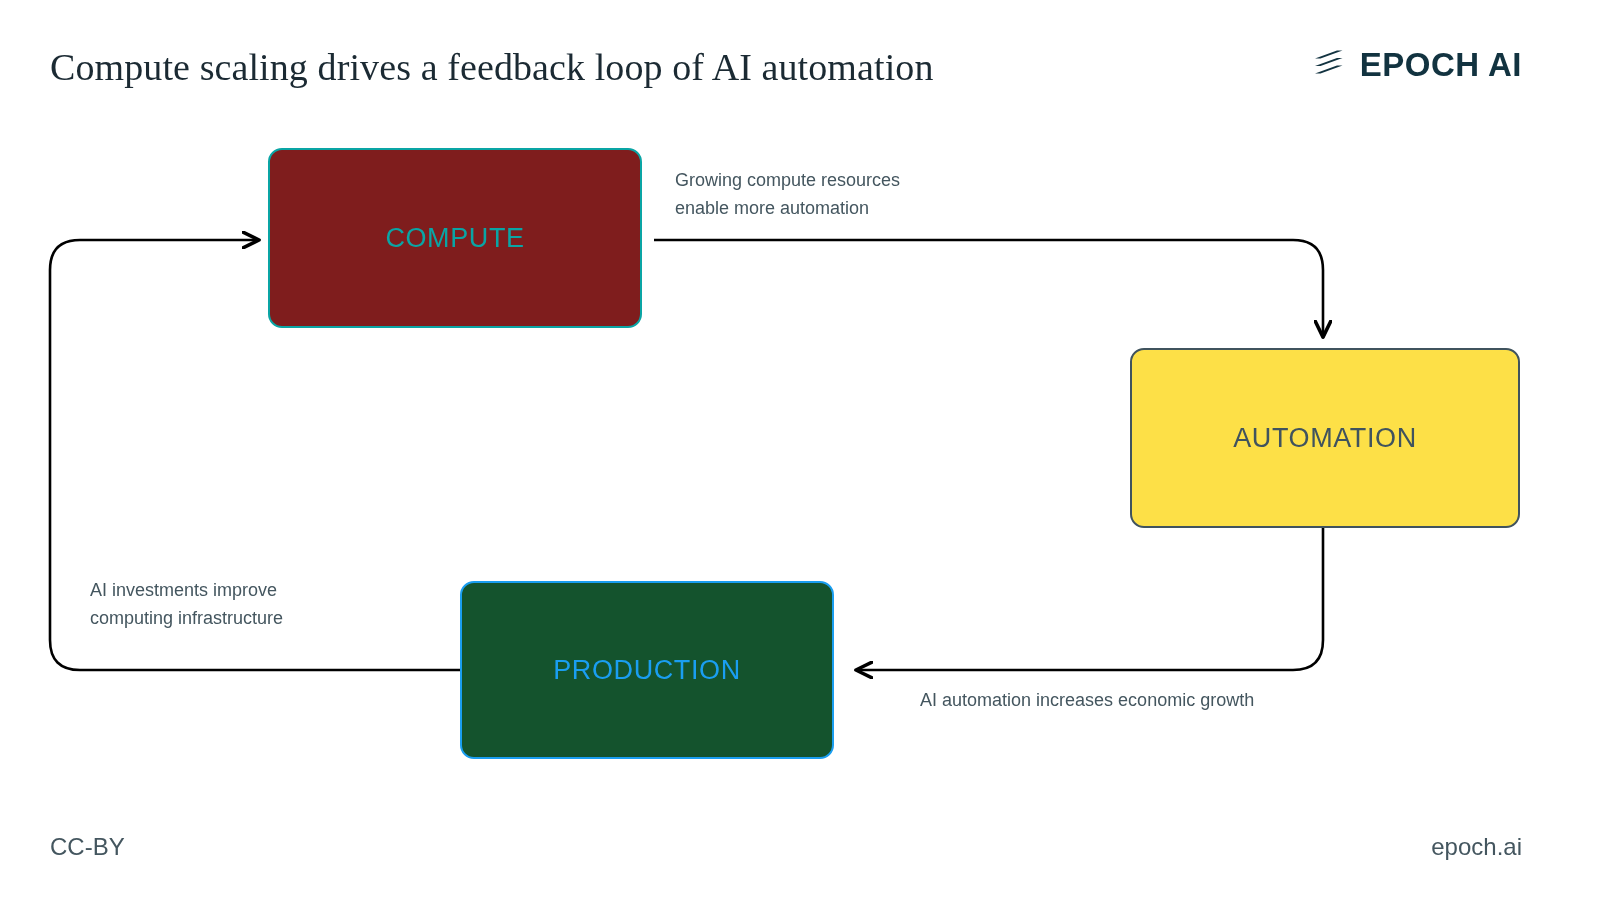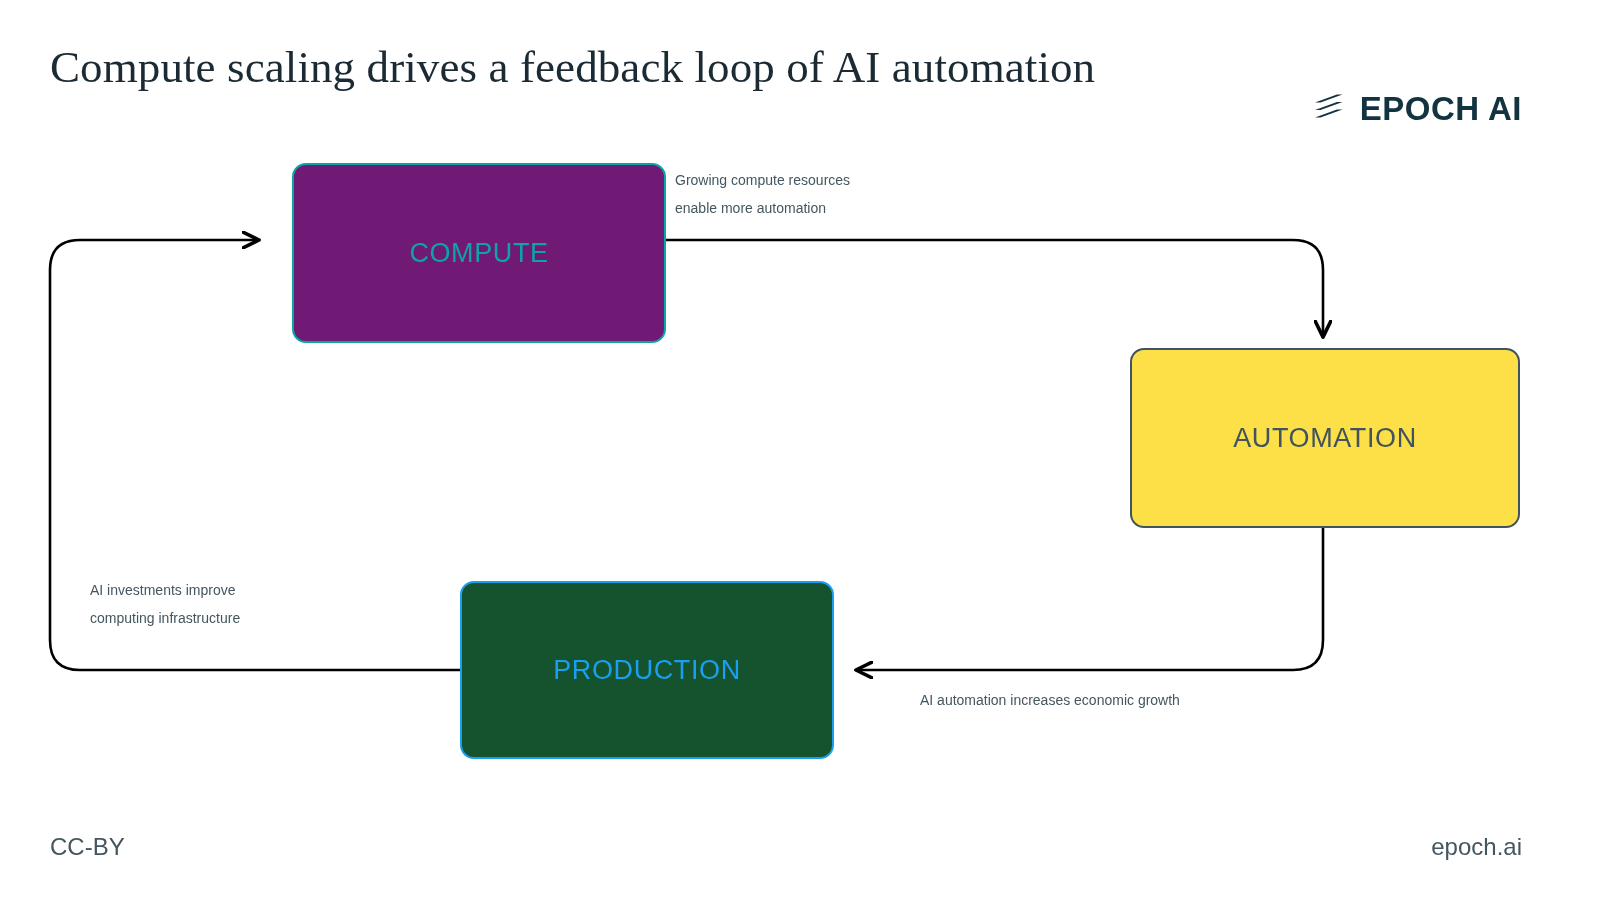--- a/index.html
+++ b/index.html
@@ -20,34 +20,33 @@
     position: absolute;
     left: 0; top: 0;
     width: 1600px;
     height: 120px;
   }
   #page-title {
     position: absolute;
     left: 50px;
     top: 44px;
     font-family: "Liberation Serif", serif;
-    font-size: 45px;
+    font-size: 38px;
     line-height: 46px;
     color: #1b2a33;
     letter-spacing: 0.1px;
     white-space: nowrap;
   }
   #brand {
     position: absolute;
     right: 78px;
     top: 48px;
     display: flex;
     align-items: center;
     gap: 13px;
-    margin-top: 44px;
   }
   #brand-mark { display: block; }
   #brand-name {
     font-family: "Liberation Sans", sans-serif;
     font-size: 33px;
     font-weight: bold;
     letter-spacing: 0.5px;
     color: #123340;
     line-height: 33px;
   }
@@ -76,45 +75,44 @@
     justify-content: center;
   }
   .node-label {
     font-family: "Liberation Sans", sans-serif;
     font-size: 27px;
     letter-spacing: 0.6px;
     white-space: nowrap;
   }
 
   #node-compute {
-    left: 292px; top: 148px; width: 374px; height: 180px;
-    background: #701a75;
+    left: 268px; top: 148px; width: 374px; height: 180px;
+    background: #7f1d1d;
     border: 2.5px solid #0aa5a5;
-    margin-top: 15px;
   }
   #node-compute .node-label { color: #0aa5a5; margin-bottom: 0; }
 
   #node-automation {
     left: 1130px; top: 348px; width: 390px; height: 180px;
     background: #fde047;
     border: 2.5px solid #40535e;
   }
   #node-automation .node-label { color: #40535e; }
 
   #node-production {
     left: 460px; top: 581px; width: 374px; height: 178px;
     background: #14532d;
     border: 2.5px solid #1a9ef0;
   }
   #node-production .node-label { color: #1a9ef0; }
 
   .edge-label {
     position: absolute;
     font-family: "Liberation Sans", sans-serif;
-    font-size: 14px;
+    font-size: 18px;
     line-height: 28px;
     color: #44565f;
     white-space: pre-line;
   }
   #edge-label-compute-automation { left: 675px; top: 166px; }
   #edge-label-production-compute { left: 90px; top: 576px; }
   #edge-label-automation-production { left: 920px; top: 686px; }
 
   
   #footer-license, #footer-site {

